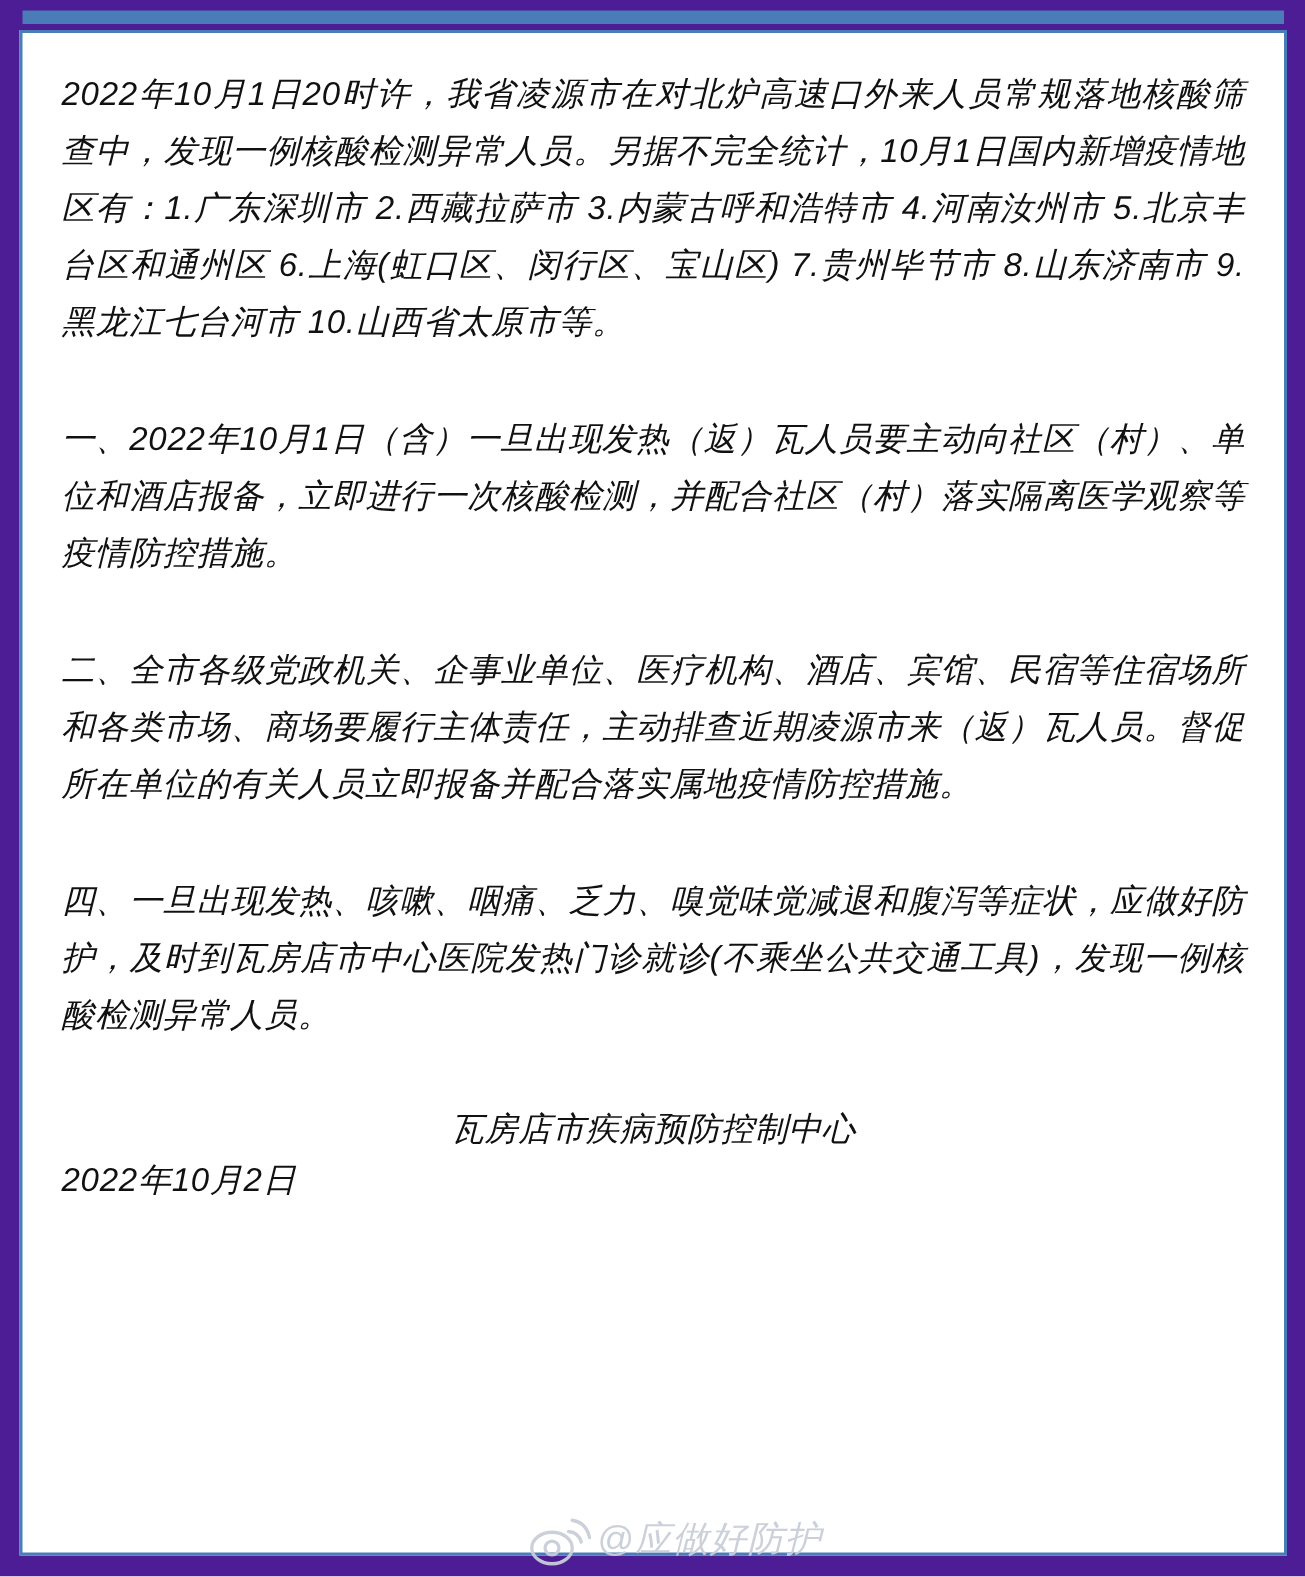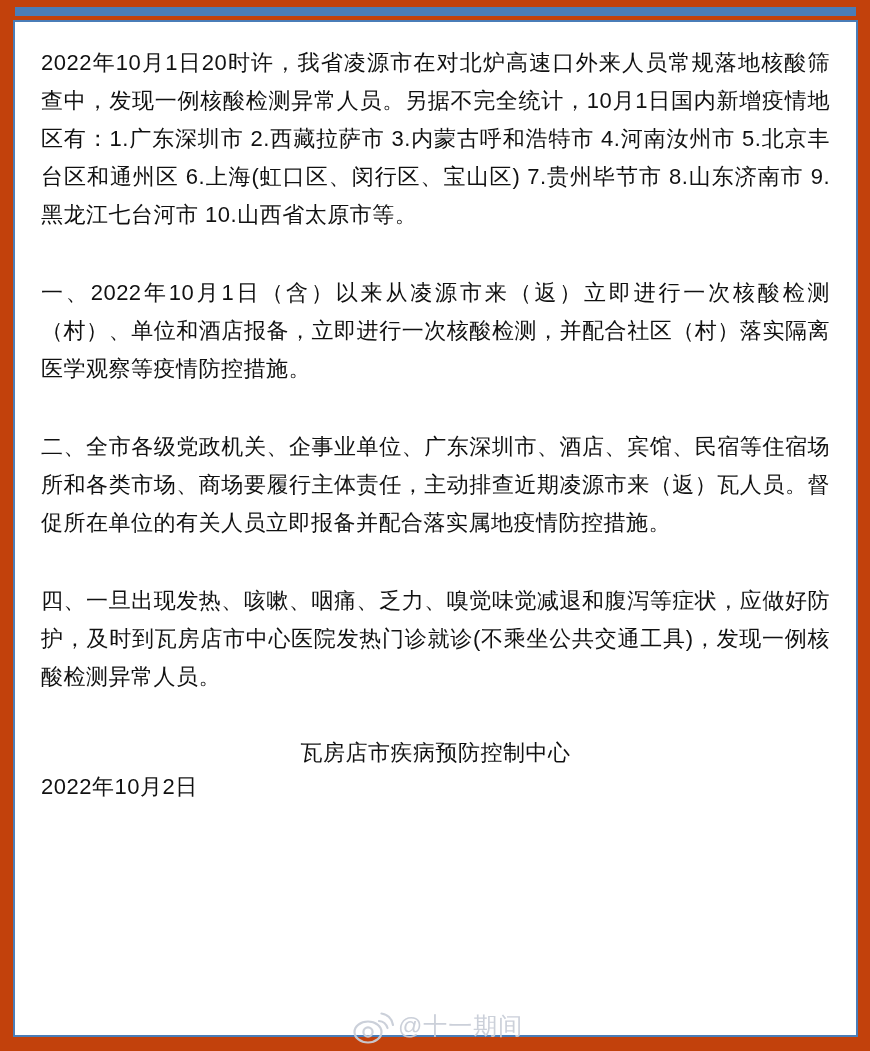--- a/index.html
+++ b/index.html
@@ -4,23 +4,24 @@
 <style>
   html, body {
     margin: 0;
     padding: 0;
     background: #ffffff;
   }
   .page {
     position: relative;
     width: 870px;
     height: 1051px;
-    background: #c2410c;
+    background: #4c1d95;
     overflow: hidden;
     font-family: "Liberation Sans", "DejaVu Sans", sans-serif;
+    font-style: italic;
   }
   .top-bar {
     position: absolute;
     left: 15px;
     top: 7px;
     width: 841px;
     height: 9px;
     background: #4a7db8;
   }
   .content-box {
@@ -74,32 +75,32 @@
 </style>
 </head>
 <body>
 
 <div class="page">
 
   <div class="top-bar"></div>
 
   <div class="content-box">
     <p>2022年10月1日20时许，我省凌源市在对北炉高速口外来人员常规落地核酸筛查中，发现一例核酸检测异常人员。另据不完全统计，10月1日国内新增疫情地区有：1.广东深圳市 2.西藏拉萨市 3.内蒙古呼和浩特市 4.河南汝州市 5.北京丰台区和通州区 6.上海(虹口区、闵行区、宝山区) 7.贵州毕节市 8.山东济南市 9.黑龙江七台河市 10.山西省太原市等。</p>
-    <p>一、2022年10月1日（含）以来从凌源市来（返）立即进行一次核酸检测（村）、单位和酒店报备，立即进行一次核酸检测，并配合社区（村）落实隔离医学观察等疫情防控措施。</p>
-    <p>二、全市各级党政机关、企事业单位、广东深圳市、酒店、宾馆、民宿等住宿场所和各类市场、商场要履行主体责任，主动排查近期凌源市来（返）瓦人员。督促所在单位的有关人员立即报备并配合落实属地疫情防控措施。</p>
+    <p>一、2022年10月1日（含）一旦出现发热（返）瓦人员要主动向社区（村）、单位和酒店报备，立即进行一次核酸检测，并配合社区（村）落实隔离医学观察等疫情防控措施。</p>
+    <p>二、全市各级党政机关、企事业单位、医疗机构、酒店、宾馆、民宿等住宿场所和各类市场、商场要履行主体责任，主动排查近期凌源市来（返）瓦人员。督促所在单位的有关人员立即报备并配合落实属地疫情防控措施。</p>
     <p>四、一旦出现发热、咳嗽、咽痛、乏力、嗅觉味觉减退和腹泻等症状，应做好防护，及时到瓦房店市中心医院发热门诊就诊(不乘坐公共交通工具)，发现一例核酸检测异常人员。</p>
     <p class="sig">瓦房店市疾病预防控制中心</p>
     <p class="date">2022年10月2日</p>
   </div>
 
   <div class="watermark">
     <span>
       <svg width="42" height="42" viewBox="0 0 42 42" fill="none">
         <ellipse cx="16" cy="27" rx="13.5" ry="10.5" stroke="#c9ced8" stroke-width="2.2"></ellipse>
         <circle cx="16" cy="27" r="4.6" stroke="#c9ced8" stroke-width="2.2"></circle>
         <path d="M27 16 q6.5 0.5 8.5 7" stroke="#c9ced8" stroke-width="2.2" stroke-linecap="round"></path>
         <path d="M29.5 8.5 q9.5 1.5 11.5 11.5" stroke="#c9ced8" stroke-width="2.2" stroke-linecap="round"></path>
       </svg>
     </span>
-    <span class="wm-text">@十一期间</span>
+    <span class="wm-text">@应做好防护</span>
   </div>
 
 </div>
 
 </body></html>

